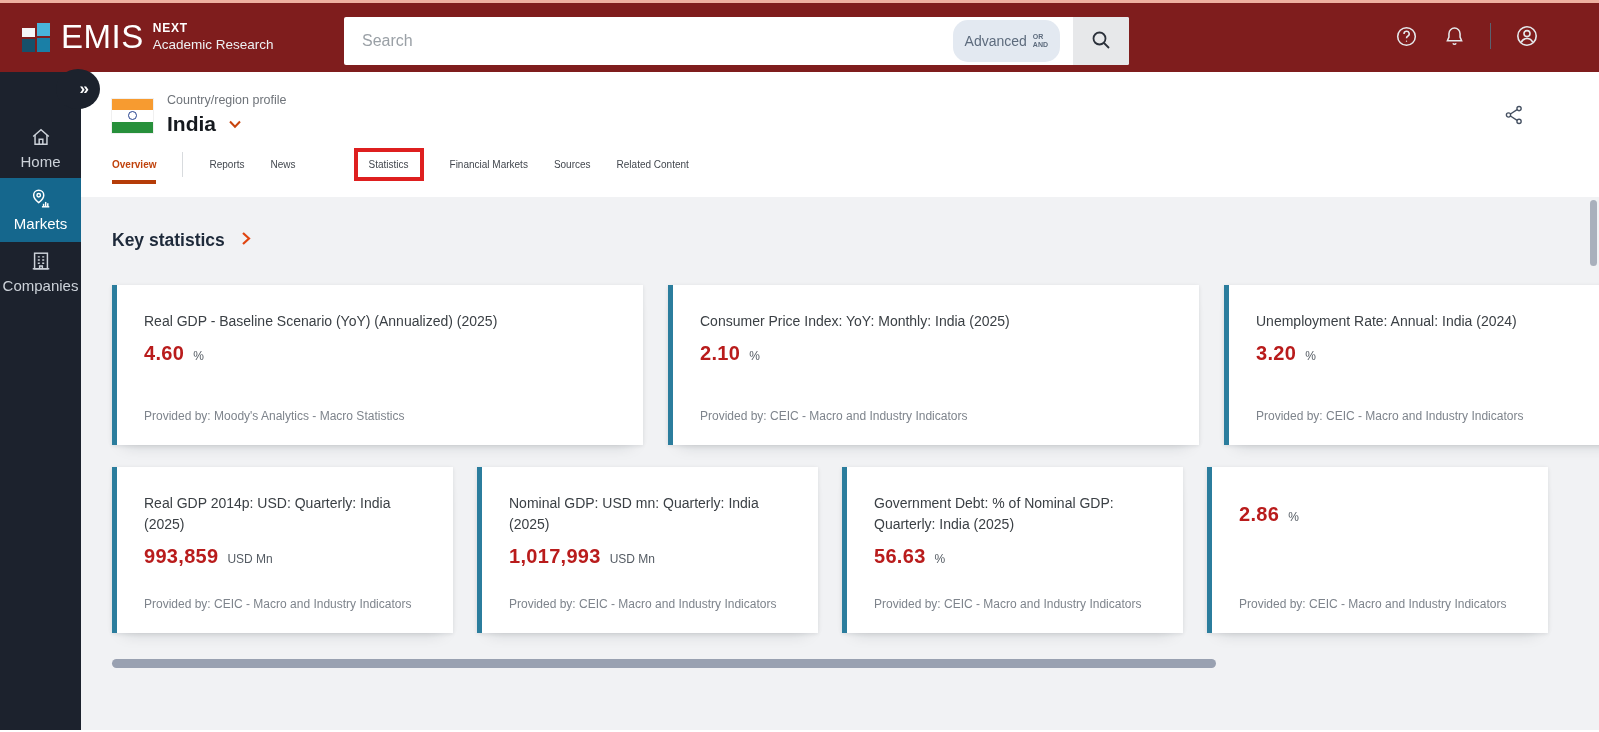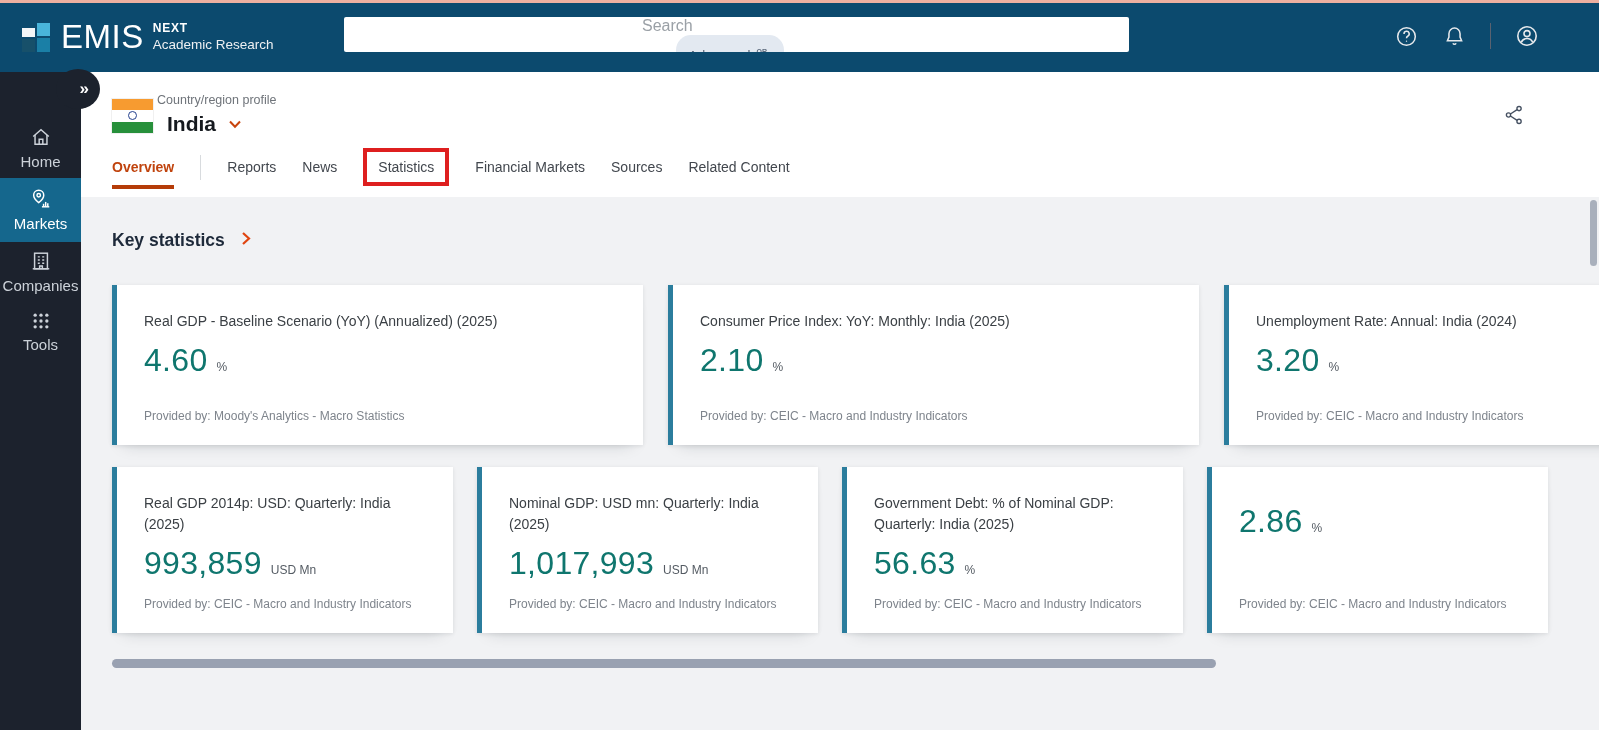--- a/index.html
+++ b/index.html
@@ -5,34 +5,34 @@
   * { margin:0; padding:0; box-sizing:border-box; }
   html,body { width:1599px; height:732px; }
   body {
     font-family:"Liberation Sans", sans-serif;
     background:#ffffff;
     position:relative;
     overflow:hidden;
   }
   
   .topline { position:absolute; left:0; top:0; width:1599px; height:3px; background:#eeb0a0; z-index:6; }
-  .topbar { position:absolute; left:0; top:0; width:1599px; height:72px; background:#0c4a6e; z-index:4; }
+  .topbar { position:absolute; left:0; top:0; width:1599px; height:72px; background:#7f1d1d; z-index:4; }
   .logo { position:absolute; left:22px; top:19px; display:flex; align-items:center; }
   .logo-mark { position:relative; width:30px; height:34px; margin-right:9px; }
   .logo-mark span { position:absolute; }
   .sq-white { left:0; top:9px;  width:13px; height:9px;  background:#f4f6f8; }
   .sq-dark  { left:0; top:20px; width:13px; height:13px; background:#17506a; }
   .sq-light { left:15px; top:4px;  width:13px; height:13px; background:#49b4da; }
   .sq-mid   { left:15px; top:19px; width:13px; height:14px; background:#1a7fa6; }
   .brand { font-size:33px; color:#ffffff; letter-spacing:.5px; font-weight:400; line-height:1; }
   .brand-side { margin-left:9px; color:#ffffff; display:flex; flex-direction:column; justify-content:flex-end; }
   .brand-next { font-size:12px; font-weight:bold; letter-spacing:.8px; }
   .brand-sub  { font-size:13.5px; color:#eef0f2; margin-top:2px; }
 
-  .search { position:absolute; left:344px; top:17px; width:785px; height:35px; background:#ffffff; border-radius:2px; display:flex; align-items:center; overflow:hidden;flex-direction:column; }
+  .search { position:absolute; left:344px; top:17px; width:785px; height:48px; background:#ffffff; border-radius:2px; display:flex; align-items:center; overflow:hidden; }
   .search input { flex:1; height:100%; border:none; outline:none; font-size:16px; color:#333; padding-left:18px; font-family:inherit; background:transparent; }
   .search input::placeholder { color:#9aa0a6; }
   .advanced-pill { display:flex; align-items:center; gap:6px; background:#e3e9f1; border-radius:15px; padding:13px 12px; color:#5d6b7d; font-size:14px; margin-right:13px; cursor:pointer; white-space:nowrap; }
   .op-stack { display:flex; flex-direction:column; font-size:7px; line-height:1.15; font-weight:bold; color:#5d6b7d; }
   .search-btn { width:56px; align-self:stretch; background:#e7e8ea; border:none; display:flex; align-items:center; justify-content:center; cursor:pointer; }
 
   .top-icons { position:absolute; right:0; top:0; height:72px; display:flex; align-items:center; gap:24px; padding-right:60px; color:#e6e9ec; }
   .top-icon { width:24px; height:24px; cursor:pointer; display:flex; align-items:center; justify-content:center; }
   .top-divider { width:1px; height:26px; background:#5a6270; }
 
@@ -48,44 +48,44 @@
   .content { position:absolute; left:81px; top:72px; width:1518px; height:658px; background:#f1f2f4; z-index:1; }
   .white-band { position:absolute; left:0; top:0; width:100%; height:125px; background:#ffffff; }
 
   .flag { position:absolute; left:31px; top:27px; width:41px; height:34px; box-shadow:0 0 0 1px rgba(0,0,0,.06); }
   .flag .stripe { height:11.33px; position:relative; }
   .stripe.saffron { background:#f79b30; }
   .stripe.white-st { background:#ffffff; display:flex; align-items:center; justify-content:center; }
   .stripe.green { background:#27903b; }
   .chakra { width:9px; height:9px; border:1.5px solid #24418e; border-radius:50%; display:block; }
 
-  .kicker { position:absolute; left:76px; top:21px; font-size:12.5px; color:#6f747a; }
+  .kicker { position:absolute; left:86px; top:21px; font-size:12.5px; color:#6f747a; }
   .title-row { position:absolute; left:86px; top:40px; display:flex; align-items:center; gap:12px; cursor:pointer; }
   .country-title { font-size:21px; font-weight:bold; color:#15191e; }
   .share-btn { position:absolute; right:74px; top:32px; width:22px; height:22px; color:#44506100; color:#455061; cursor:pointer; }
 
   .tabs { position:absolute; left:31px; top:76px; display:flex; align-items:center; gap:26px; }
-  .tab { position:relative; font-size:14px; color:#42474e; cursor:pointer; white-space:nowrap; }
+  .tab { position:relative; font-size:10px; color:#42474e; cursor:pointer; white-space:nowrap; }
   .tab.active { color:#c0430d; font-weight:bold; }
   .tab.active::after { content:""; position:absolute; left:0; right:0; bottom:-14px; height:4px; background:#b53c08; }
   .tab-sep { width:1px; height:25px; background:#d8dbde; }
-  .tab-annotation { border:4px solid #de1f1f; padding:7px 11px; }
+  .tab-annotation { border:4px solid #de1f1f; padding:7px 11px;margin-left:32px; }
 
   .section-head { position:absolute; left:31px; top:158px; display:flex; align-items:center; gap:16px; cursor:pointer; }
   .section-title { font-size:17.5px; font-weight:bold; color:#1e2a3a; }
 
   .cards-row { position:absolute; display:flex; }
   .cards-row.r1 { left:31px; top:213px; gap:25px; }
   .cards-row.r2 { left:31px; top:395px; gap:24px; }
   .card { position:relative; background:#ffffff; border-left:5px solid #2b7d9d; padding:26px 26px 0 27px; box-shadow:0 1px 4px rgba(20,30,40,.10), 0 10px 16px -12px rgba(20,30,40,.22); cursor:pointer; }
   .r1 .card { width:531px; height:160px; }
   .r2 .card { width:341px; height:166px; }
   .card-title { font-size:14px; color:#3b4045; line-height:1.5; }
   .card-value-row { margin-top:10px; display:flex; align-items:baseline; gap:9px; }
-  .card-value { font-size:32px; font-weight:normal; color:#0f766e; letter-spacing:.3px; }
+  .card-value { font-size:20px; font-weight:bold; color:#b91c1c; letter-spacing:.3px; }
   .card-unit { font-size:12px; color:#545b63; }
   .card-provider { position:absolute; left:27px; bottom:22px; font-size:12px; color:#7e848c; white-space:nowrap; }
 
   .h-scroll { position:absolute; left:31px; top:587px; width:1104px; height:9px; background:#99a1b1; border-radius:5px; cursor:pointer; }
   .v-scroll { position:absolute; right:2px; top:128px; width:7px; height:66px; background:#a9b0bc; border-radius:4px; cursor:pointer; }
 </style>
 </head>
 <body>
 
 <div class="topline"></div>
@@ -177,36 +177,20 @@
     <div class="nav-item">
       <span>
         <svg width="22" height="22" viewBox="0 0 24 24" fill="none" stroke="currentColor" stroke-width="1.6">
           <rect x="5" y="3.5" width="14" height="17"></rect>
             <path d="M3 20.5 H21"></path>
           <path d="M8.5 7.5 h2.2 M13.3 7.5 h2.2 M8.5 11 h2.2 M13.3 11 h2.2 M8.5 14.5 h2.2 M13.3 14.5 h2.2"></path>
           <path d="M10.5 20.5 V17.5 H13.5 V20.5"></path>
         </svg>
       </span>
       <span>Companies</span>
-    </div>
-    <div class="nav-item">
-      <span>
-        <svg width="20" height="20" viewBox="0 0 24 24" fill="currentColor">
-          <circle cx="5" cy="5" r="2"></circle>
-            <circle cx="12" cy="5" r="2"></circle>
-            <circle cx="19" cy="5" r="2"></circle>
-          <circle cx="5" cy="12" r="2"></circle>
-            <circle cx="12" cy="12" r="2"></circle>
-            <circle cx="19" cy="12" r="2"></circle>
-          <circle cx="5" cy="19" r="2"></circle>
-            <circle cx="12" cy="19" r="2"></circle>
-            <circle cx="19" cy="19" r="2"></circle>
-        </svg>
-      </span>
-      <span>Tools</span>
     </div>
   </div>
 </div>
 <div class="expander">
   <span>»</span>
 </div>
 
 <div class="content">
   <div class="white-band">
     <div class="flag">

